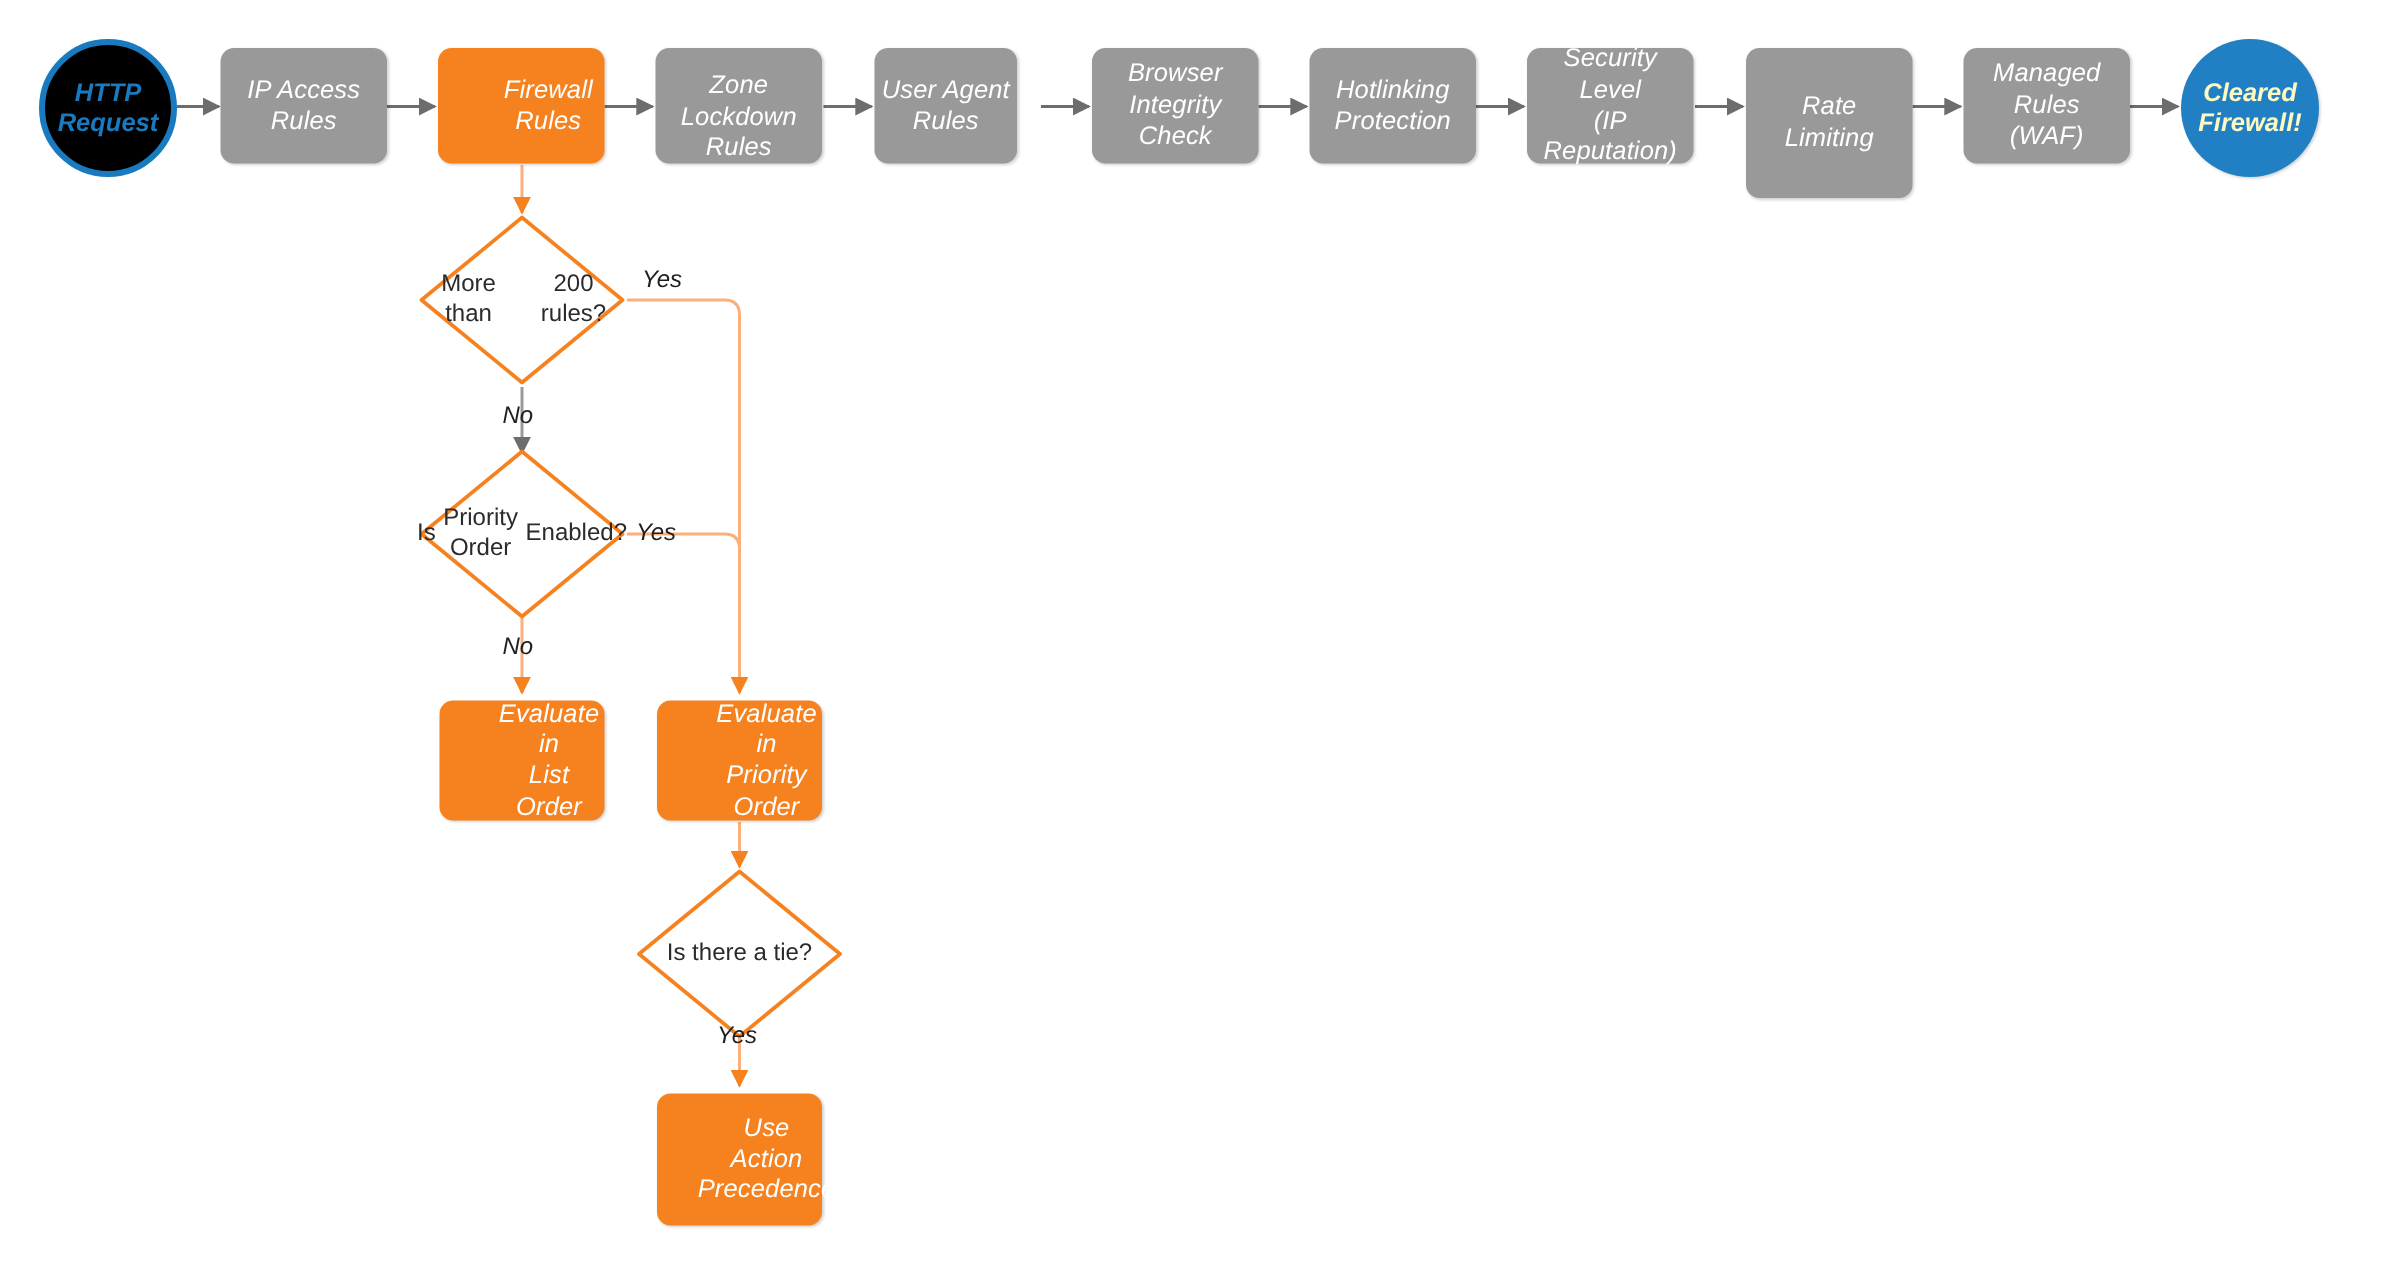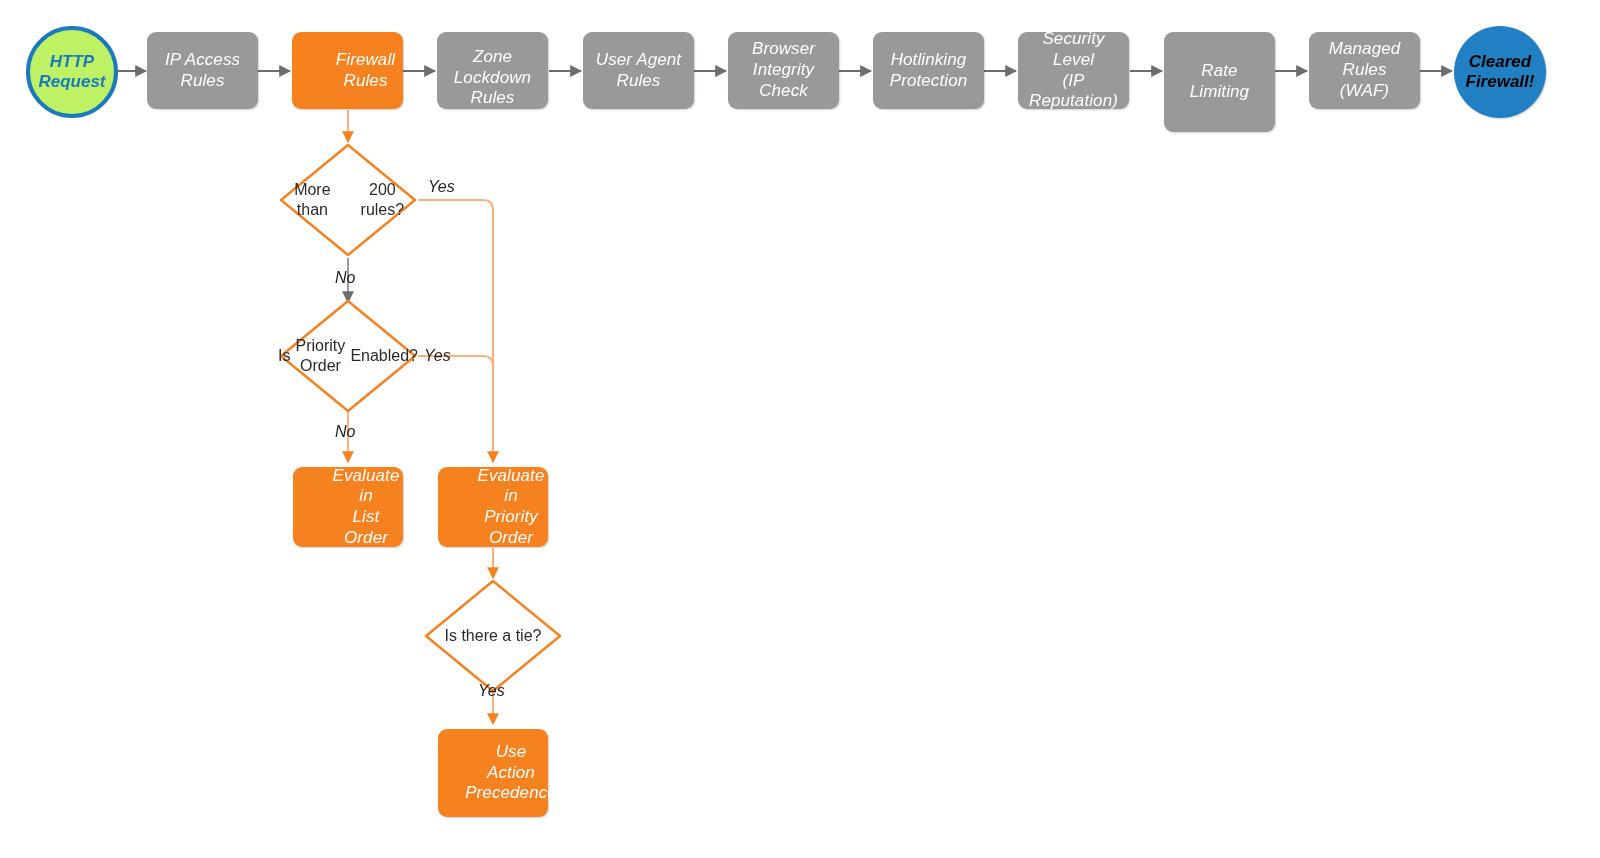--- a/index.html
+++ b/index.html
@@ -46,27 +46,27 @@
   .proc.orange{ background: #f6821f; padding-left: 36px; }
 
   .term {
     border-radius: 50%;
     font-weight: bold;
     font-style: italic;
     font-size: 17px;
     line-height: 1.2;
   }
   .term.outline {
-    background: #bef264;
+    background: #000000;
     border: 4px solid #1a7abf;
     color: #1a7abf;
   }
   .term.filled {
     background: #2180c4;
-    color: #000000;
+    color: #fef9c3;
     box-shadow: 1px 1px 2px rgba(0,0,0,0.18);
   }
 
   .diamond-wrap {
     position: absolute;
   }
   .diamond-wrap svg {
     position: absolute;
     left: 0;
     top: 0;
@@ -161,21 +161,21 @@
   </div>
 
   <div class="node proc gray" style="left:437px; top:32px; width:111px; height:77px;align-items:flex-end;">
     <span>
         <span class="nl">Zone</span>
         <span class="nl">Lockdown</span>
         <span class="nl">Rules</span>
       </span>
   </div>
 
-  <div class="node proc gray" style="left:583px; top:32px; width:111px; height:77px;">
+  <div class="node proc gray" style="left:583px; top:32px; width:95px; height:77px;">
     <span>
         <span class="nl">User Agent</span>
         <span class="nl">Rules</span>
       </span>
   </div>
 
   <div class="node proc gray" style="left:873px; top:32px; width:111px; height:77px;">
     <span>
         <span class="nl">Hotlinking</span>
         <span class="nl">Protection</span>

